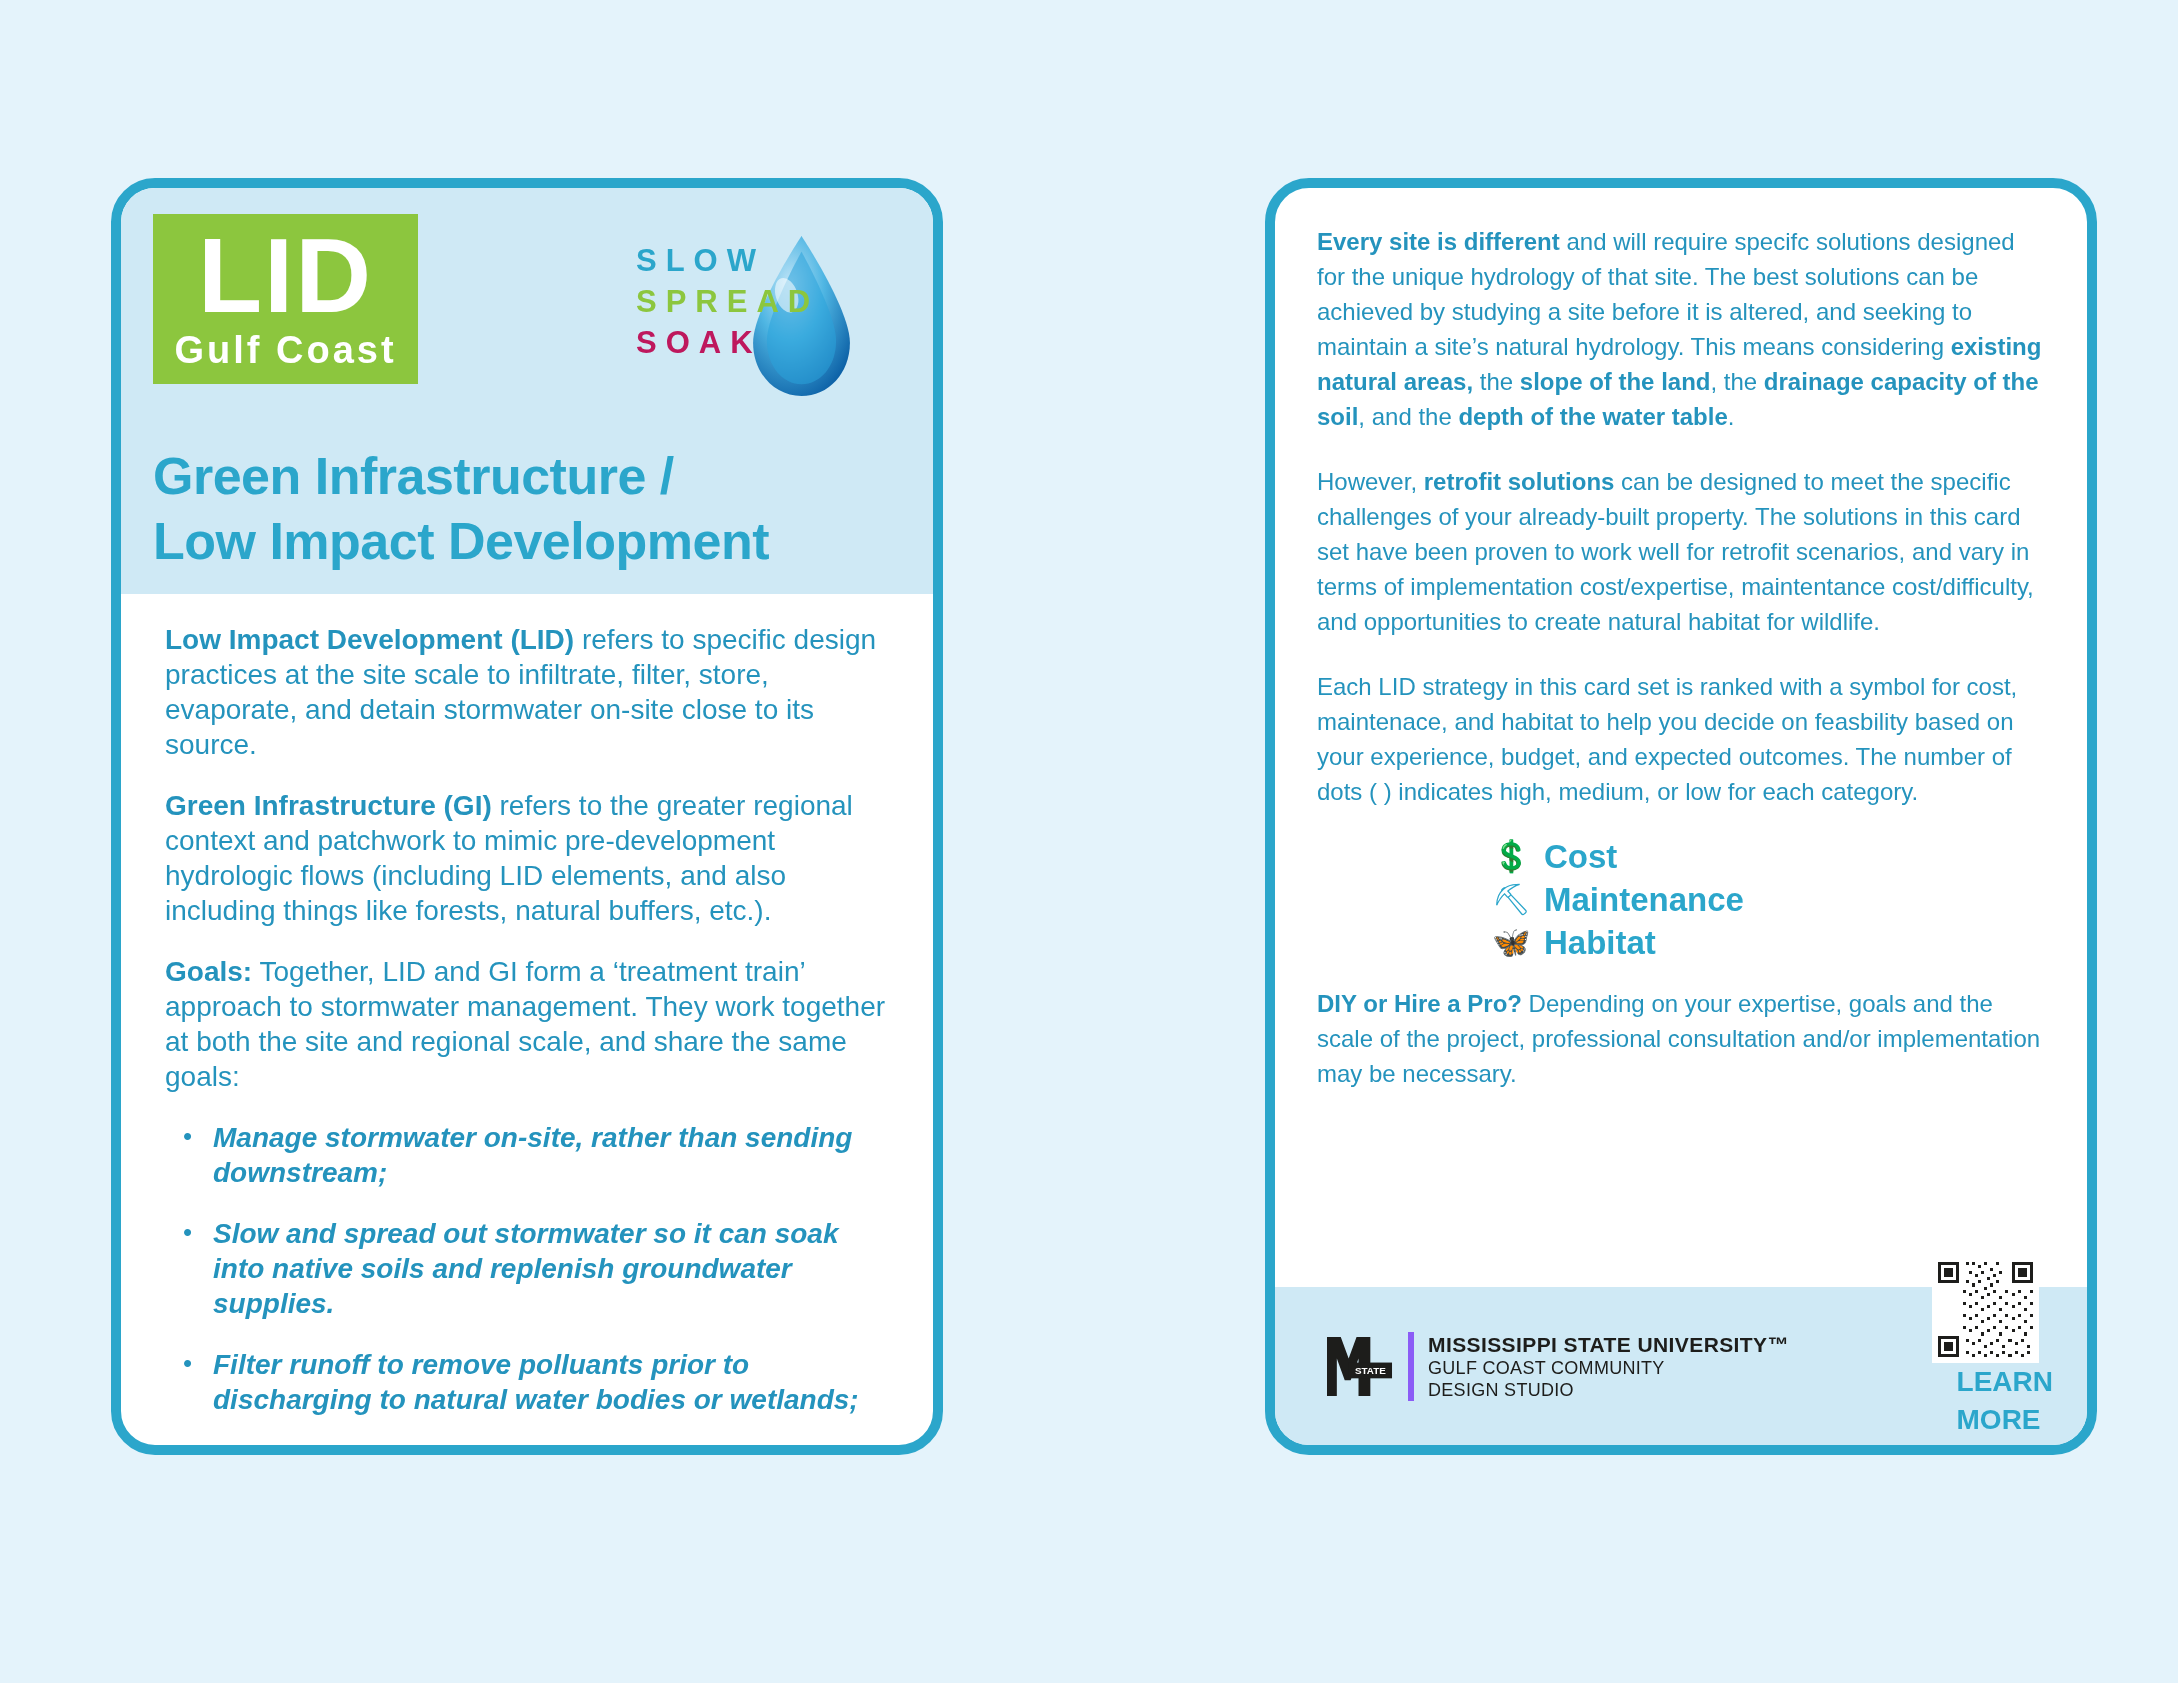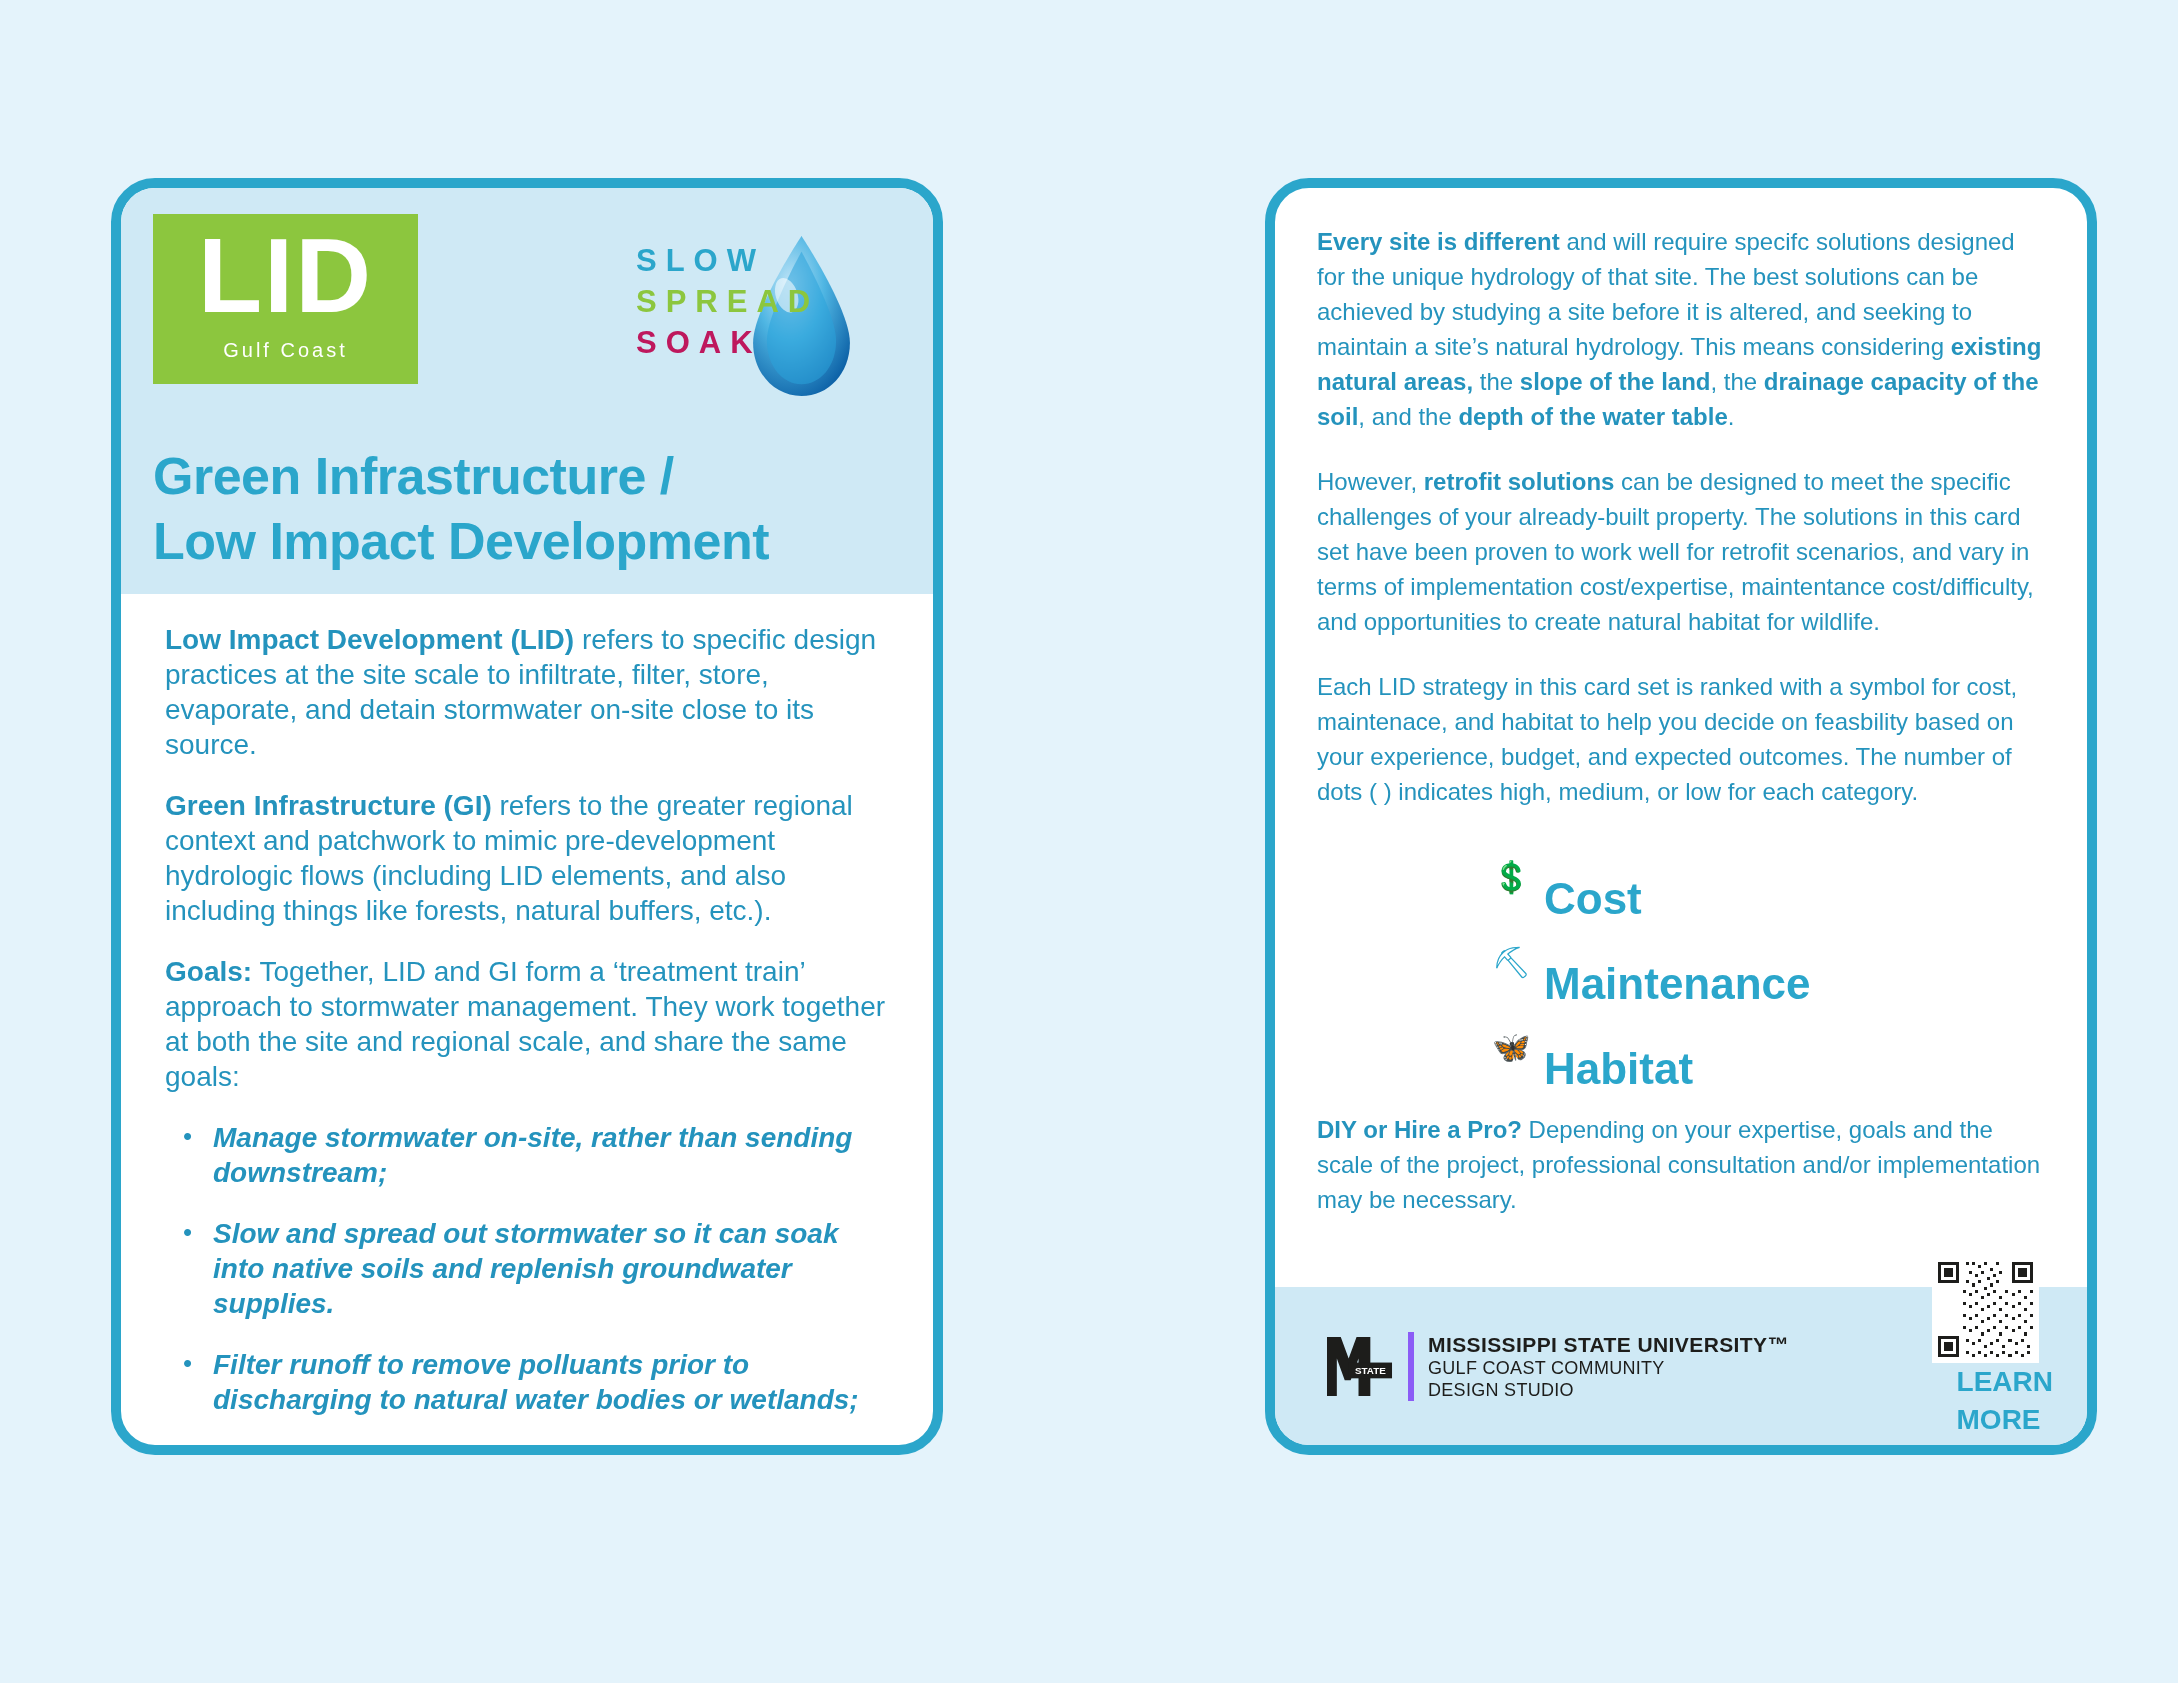--- a/index.html
+++ b/index.html
@@ -60,22 +60,22 @@
     color: #ffffff;
   }
   .lid-logo .lid-word {
     font-size: 105px;
     font-weight: bold;
     letter-spacing: 2px;
     line-height: 111px;
     display: block;
   }
   .lid-logo .lid-sub {
-    font-size: 20px;
-    font-weight: normal;
+    font-size: 38px;
+    font-weight: bold;
     letter-spacing: 3px;
     line-height: 38px;
     display: block;
   }
   .slow-spread-soak {
     position: absolute;
     right: 46px;
     top: 38px;
     width: 267px;
     height: 188px;
@@ -166,25 +166,24 @@
     align-items: center;
     margin-bottom: 8px;
   }
   .legend-icon {
     width: 53px;
     text-align: center;
     font-size: 31px;
     color: #2ba6cb;
   }
   .legend-label {
-    font-size: 44px;
+    font-size: 33px;
     font-weight: bold;
     color: #2ba6cb;
     margin-left: 6px;
-    margin-top: 42px;
   }
 
   
   .back-footer {
     position: absolute;
     left: 0;
     right: 0;
     bottom: 0;
     height: 158px;
     background: #cfe9f5;

